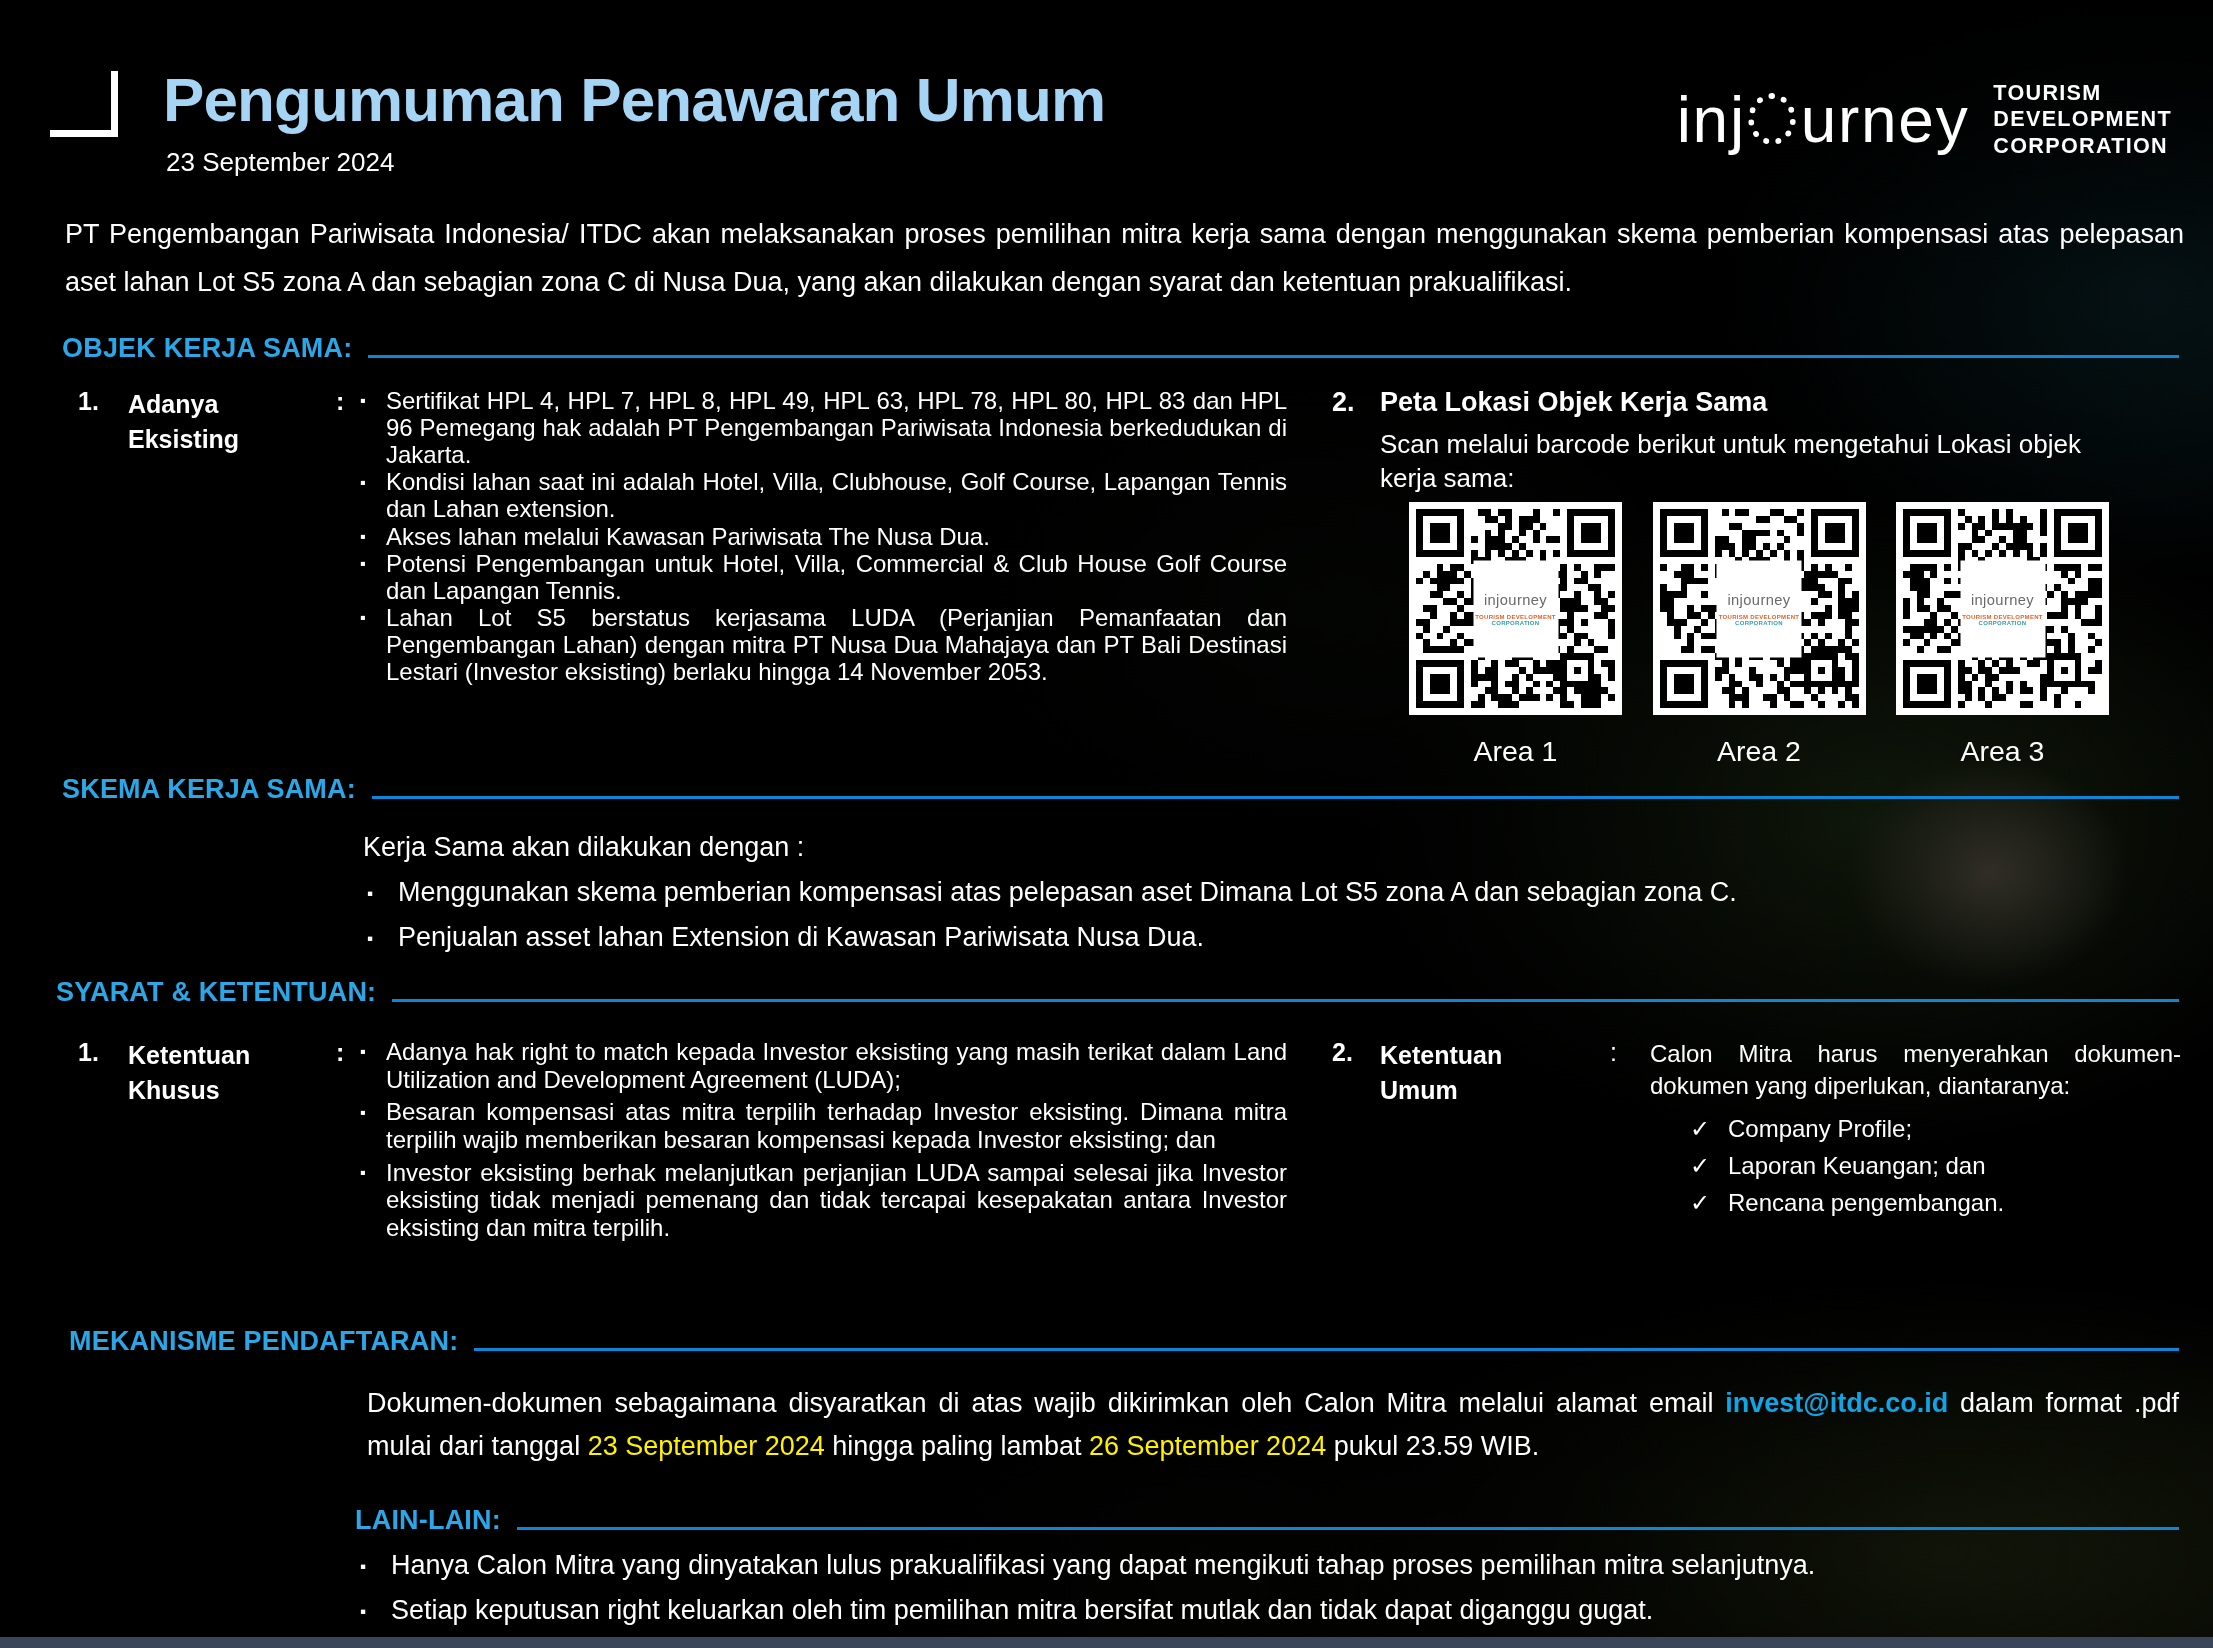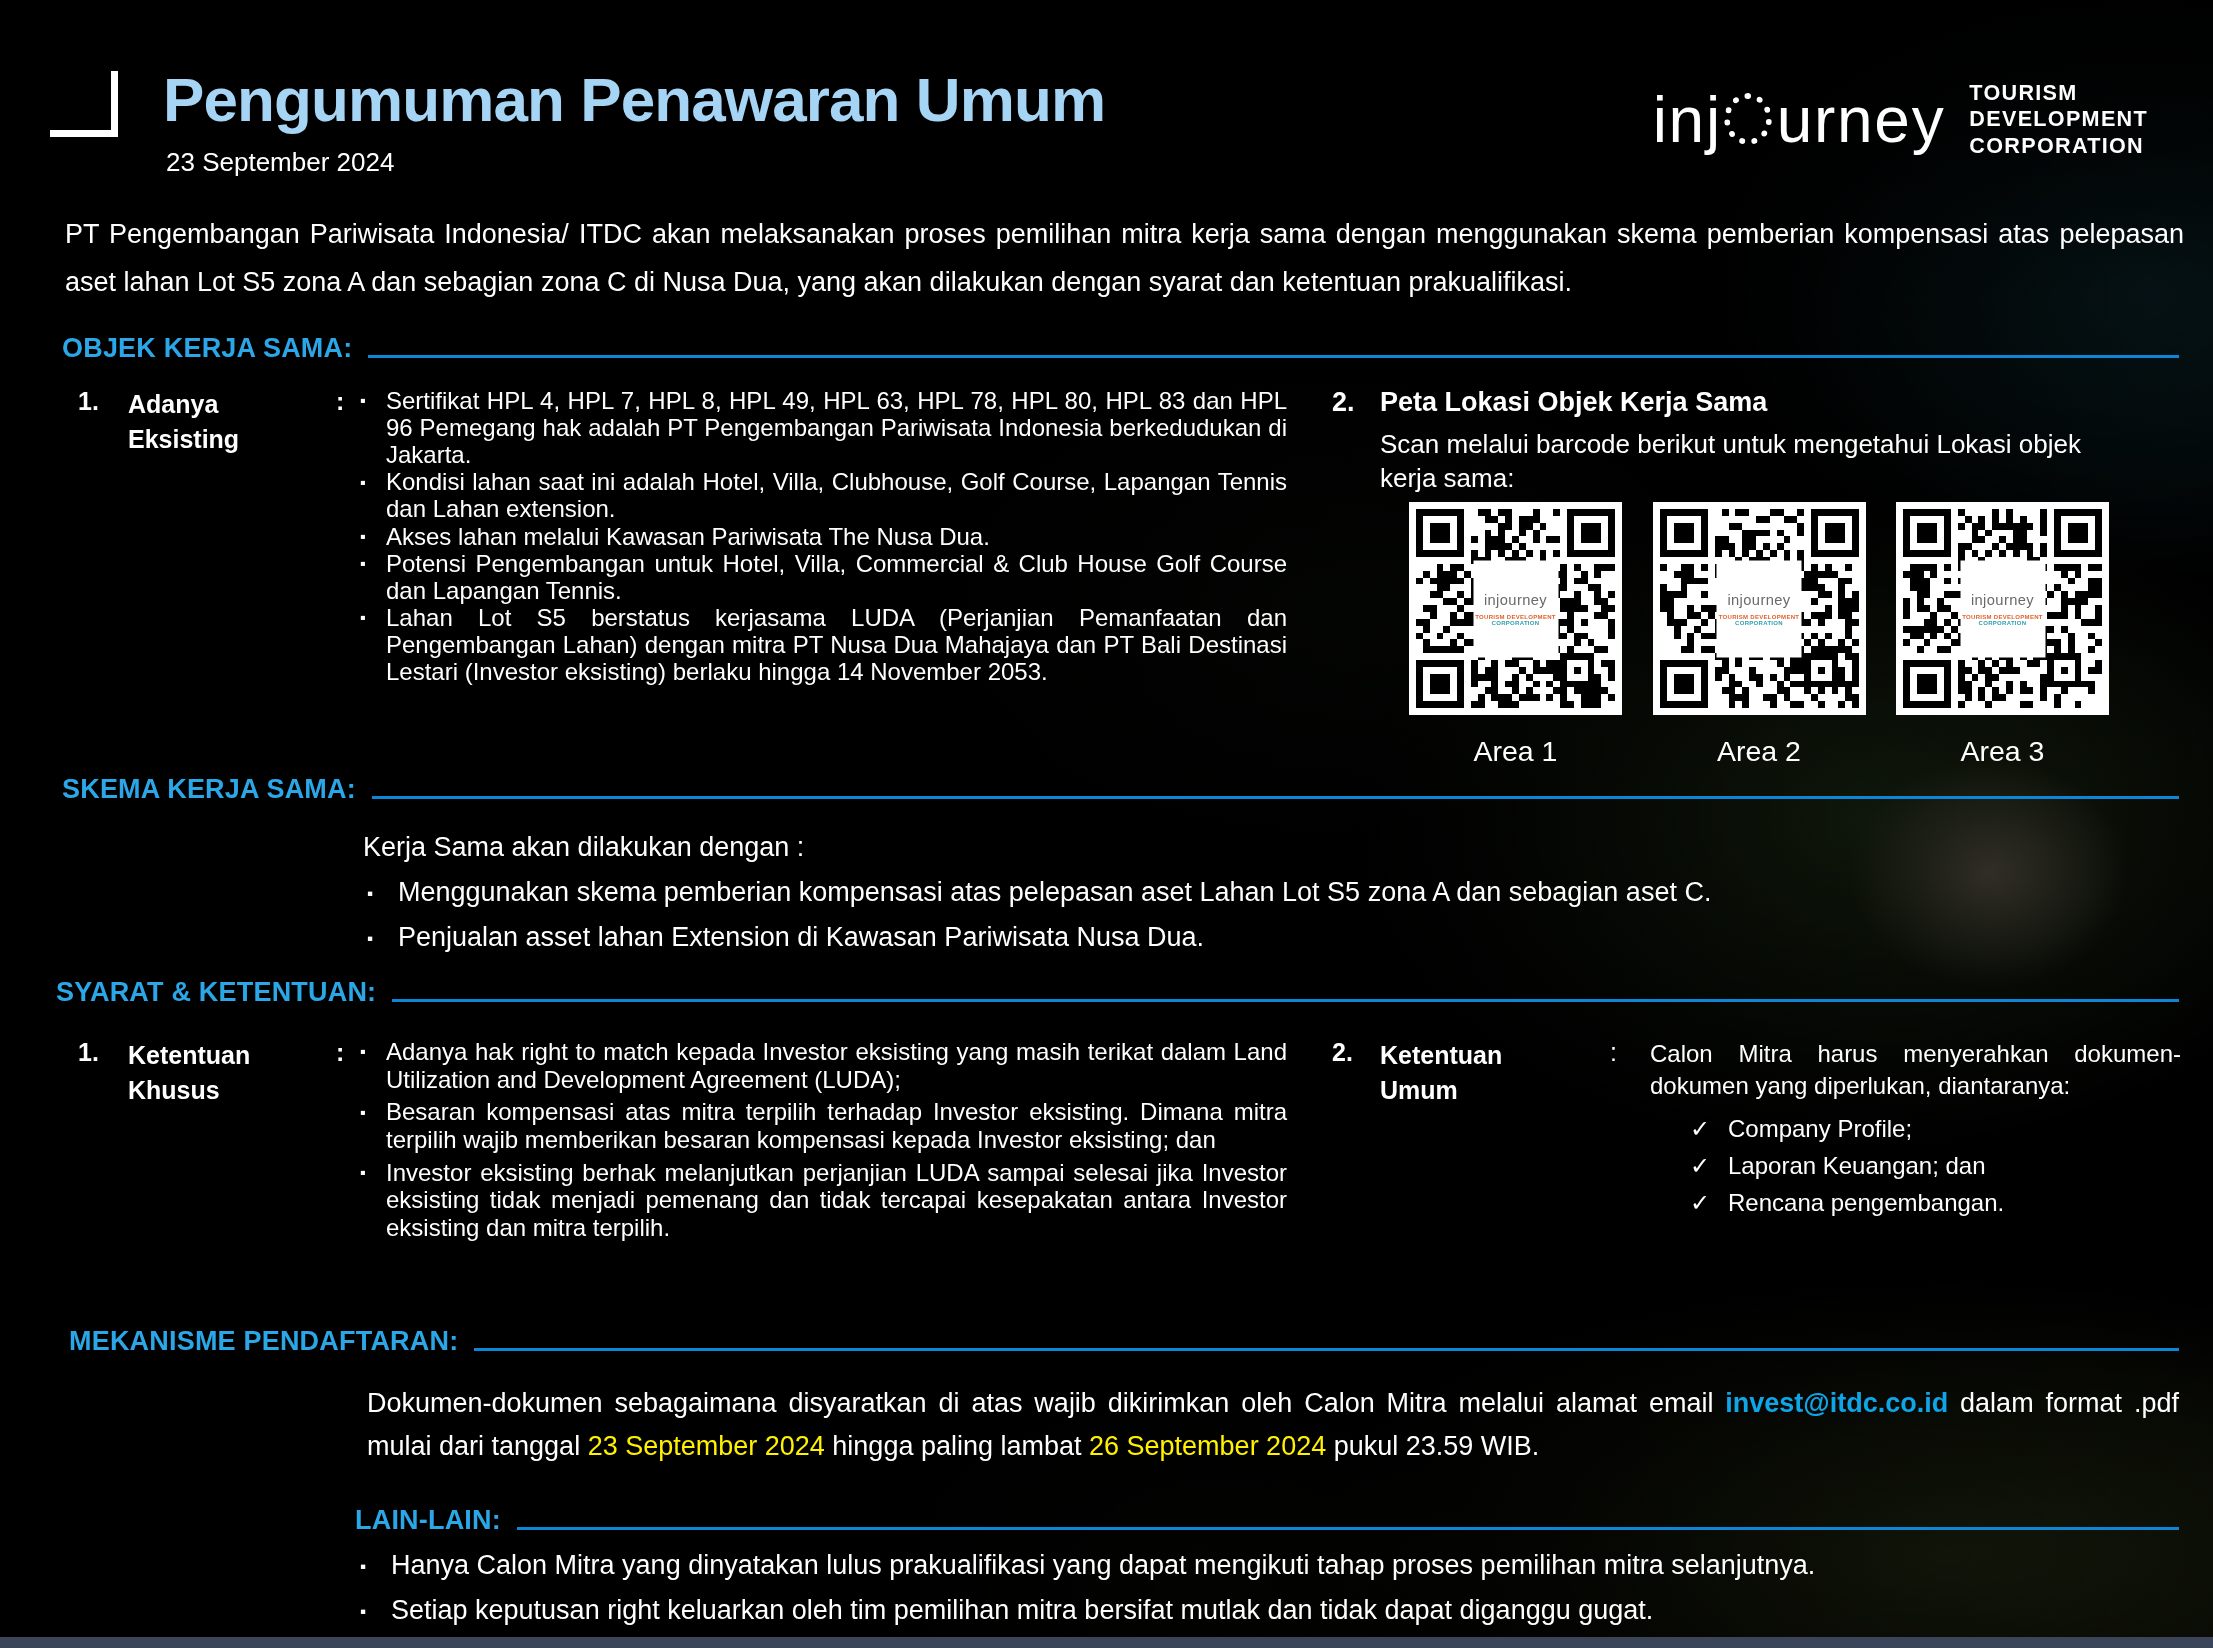--- a/index.html
+++ b/index.html
@@ -15,21 +15,21 @@
       radial-gradient(562px 389px at 2144px 285px, rgba(24,84,96,0.8) 0%, rgba(24,84,96,0) 75%),
       radial-gradient(519px 303px at 1314px 605px, rgba(45,70,35,0.5) 0%, rgba(45,70,35,0) 75%),
       radial-gradient(432px 242px at 1167px 1582px, rgba(60,70,30,0.5) 0%, rgba(60,70,30,0) 75%);}
   .bottom-bar{position:absolute;left:0;bottom:0;width:100%;height:11.2px;background:#3A4559;}
   
   .bracket{position:absolute;left:50px;top:71px;width:61px;height:59px;
            border-right:7.8px solid #fff;border-bottom:7.8px solid #fff;}
   .title{position:absolute;left:163px;top:64px;margin:0;font-size:62px;font-weight:700;
          color:#A6D4F4;letter-spacing:-0.9px;white-space:nowrap;}
   .date{position:absolute;left:166px;top:147px;font-size:26px;color:#fff;}
-  .logo{position:absolute;top:80px;right:66px;display:flex;align-items:center;gap:24px;}
+  .logo{position:absolute;top:80px;right:42px;display:flex;align-items:center;gap:24px;}
   .wordmark{font-size:64px;font-weight:400;line-height:1;letter-spacing:1.7px;color:#fff;}
   .o-dots{display:inline-block;width:36px;height:40px;border:6px dotted #fff;border-radius:50%;
           margin:0 4.3px 0 2.6px;vertical-align:-3.5px;}
   .logo-sub{font-size:21.6px;font-weight:700;letter-spacing:1.3px;line-height:1.22;color:#fff;}
   
   .intro{position:absolute;left:65px;top:210px;width:2119px;margin:0;font-size:27px;
          line-height:1.78;text-align:justify;}
   
   .sec{position:absolute;right:35px;display:flex;align-items:flex-end;}
   .sec-h{font-size:27px;font-weight:700;color:#2BA7E8;white-space:nowrap;letter-spacing:0.2px;}
@@ -1289,21 +1289,21 @@
   </div>
 
   <div class="sec" style="left:62px;top:774px;">
     <span class="sec-h">SKEMA KERJA SAMA:</span>
     <span class="sec-rule"></span>
   </div>
   <div class="skema-lead">Kerja Sama akan dilakukan dengan :</div>
   <div class="bullets skema-bullets wide-bullets">
     <div class="bullet">
         <span class="bm">▪</span>
-        <span class="bt">Menggunakan skema pemberian kompensasi atas pelepasan aset Lahan Lot S5 zona A dan sebagian aset C.</span>
+        <span class="bt">Menggunakan skema pemberian kompensasi atas pelepasan aset Dimana Lot S5 zona A dan sebagian zona C.</span>
       </div>
     <div class="bullet">
         <span class="bm">▪</span>
         <span class="bt">Penjualan asset lahan Extension di Kawasan Pariwisata Nusa Dua.</span>
       </div>
   </div>
 
   <div class="sec" style="left:56px;top:977px;">
     <span class="sec-h">SYARAT &amp; KETENTUAN:</span>
     <span class="sec-rule"></span>

